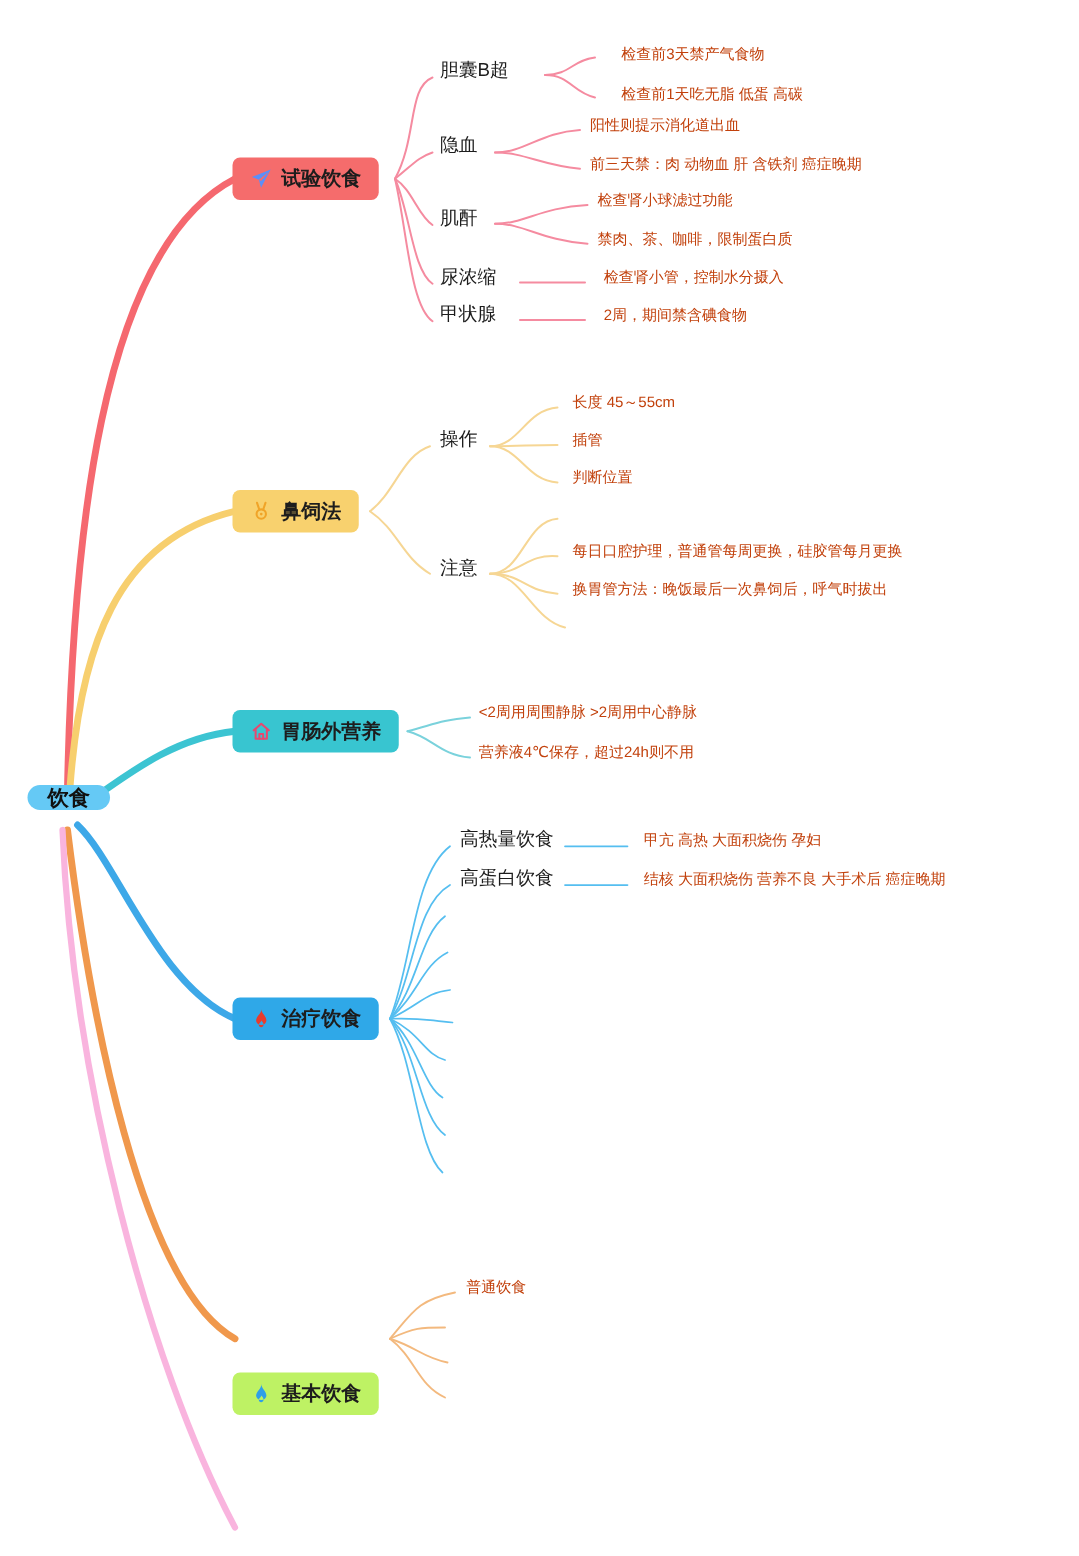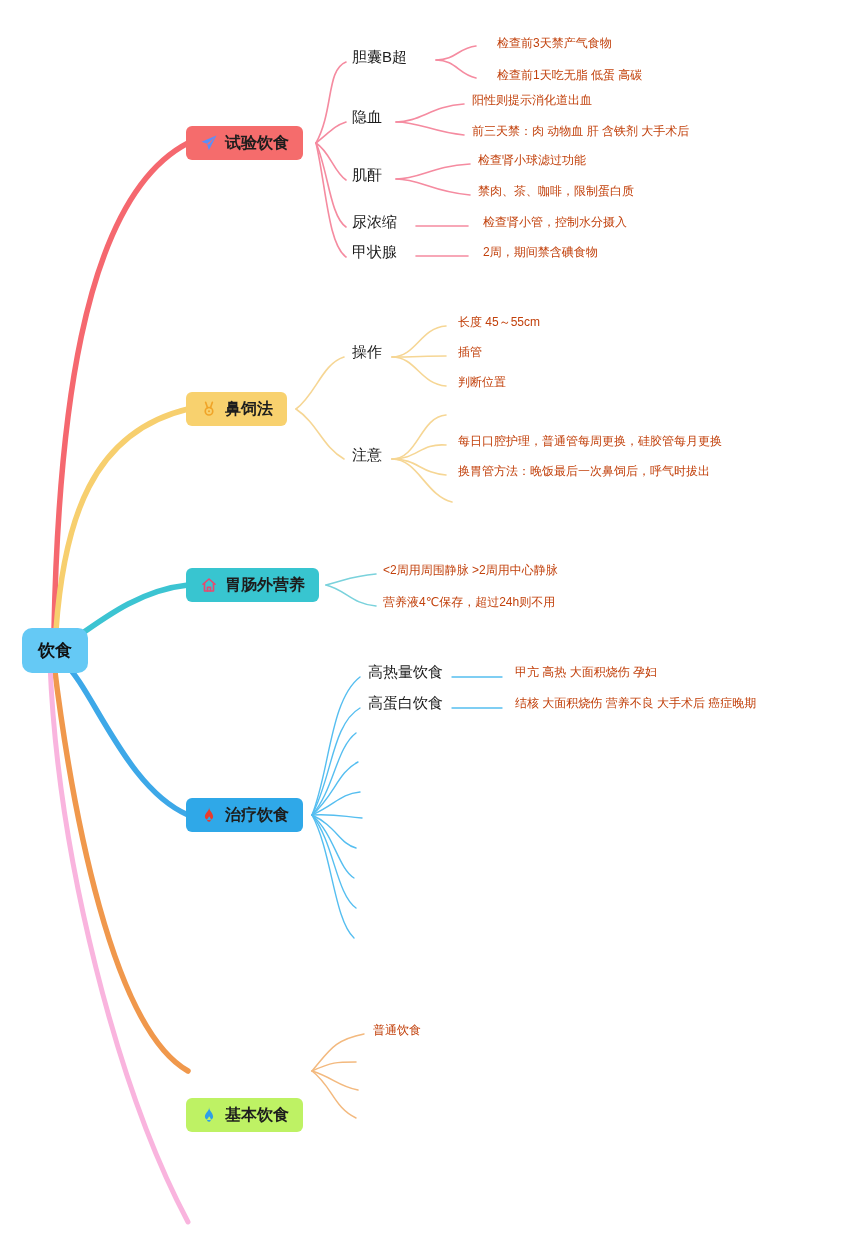--- a/index.html
+++ b/index.html
@@ -13,21 +13,21 @@
     height:34px;padding:0 14px;border-radius:6px;box-sizing:border-box;
   }
   .node .nlabel{font-size:16px;font-weight:bold;color:#1d1d1d;white-space:nowrap;}
   .node .nicon{display:flex;align-items:center;}
   .n-shiyan{background:#f56c6c;}
   .n-bisi{background:#f8d16e;}
   .n-weichang{background:#38c5d0;}
   .n-zhiliao{background:#2fa8e8;}
   .n-jiben{background:#bef264;margin-top:44px;}
   .root{
-    position:absolute;left:22px;top:628px;width:66px;height:45px;border-radius:10px;
+    position:absolute;left:22px;top:628px;width:66px;height:20px;border-radius:10px;
     background:#65c9f5;display:flex;align-items:center;justify-content:center;
     font-size:17px;font-weight:bold;color:#111;
   }
   .row{
     position:absolute;font-size:12px;white-space:nowrap;color:#c2410c;
     transform:translateY(-50%);line-height:1.2;
   }
   .lbl{font-size:15px;color:#1d1d1d;}
 </style>
 </head>
@@ -158,21 +158,21 @@
 
   <div class="row lbl" style="left:352px;top:57px;">胆囊B超</div>
   <div class="row lbl" style="left:352px;top:117px;">隐血</div>
   <div class="row lbl" style="left:352px;top:175px;">肌酐</div>
   <div class="row lbl" style="left:352px;top:222px;">尿浓缩</div>
   <div class="row lbl" style="left:352px;top:252px;">甲状腺</div>
 
   <div class="row" style="left:497px;top:43px;">检查前3天禁产气食物</div>
   <div class="row" style="left:497px;top:75px;">检查前1天吃无脂 低蛋 高碳</div>
   <div class="row" style="left:472px;top:100px;">阳性则提示消化道出血</div>
-  <div class="row" style="left:472px;top:131px;">前三天禁：肉 动物血 肝 含铁剂 大手术后</div>
+  <div class="row" style="left:472px;top:131px;">前三天禁：肉 动物血 肝 含铁剂 癌症晚期</div>
   <div class="row" style="left:478px;top:160px;">检查肾小球滤过功能</div>
   <div class="row" style="left:478px;top:191px;">禁肉、茶、咖啡，限制蛋白质</div>
   <div class="row" style="left:483px;top:222px;">检查肾小管，控制水分摄入</div>
   <div class="row" style="left:483px;top:252px;">2周，期间禁含碘食物</div>
 
   <div class="row lbl" style="left:352px;top:352px;">操作</div>
   <div class="row lbl" style="left:352px;top:455px;">注意</div>
 
   <div class="row" style="left:458px;top:322px;">长度 45～55cm</div>
   <div class="row" style="left:458px;top:352px;">插管</div>

